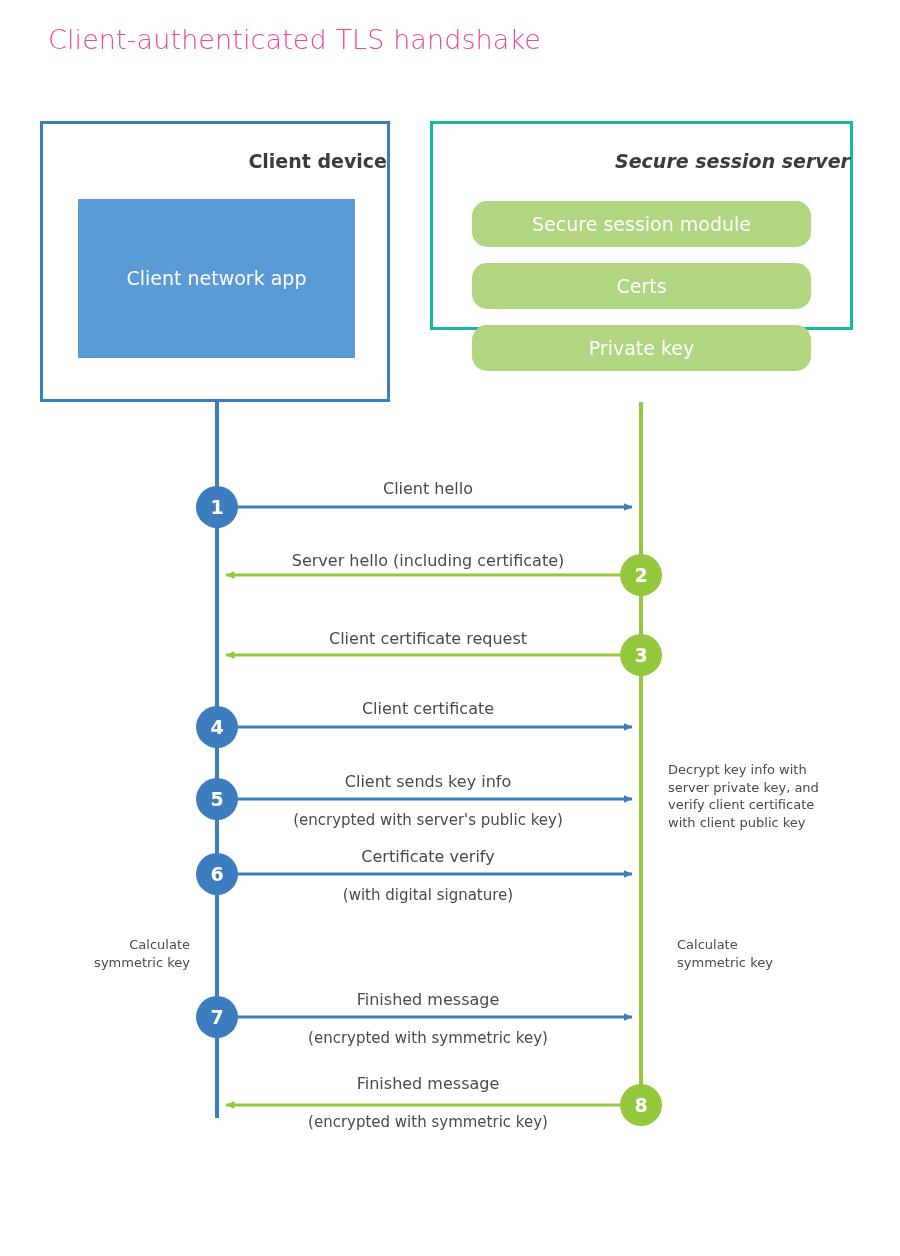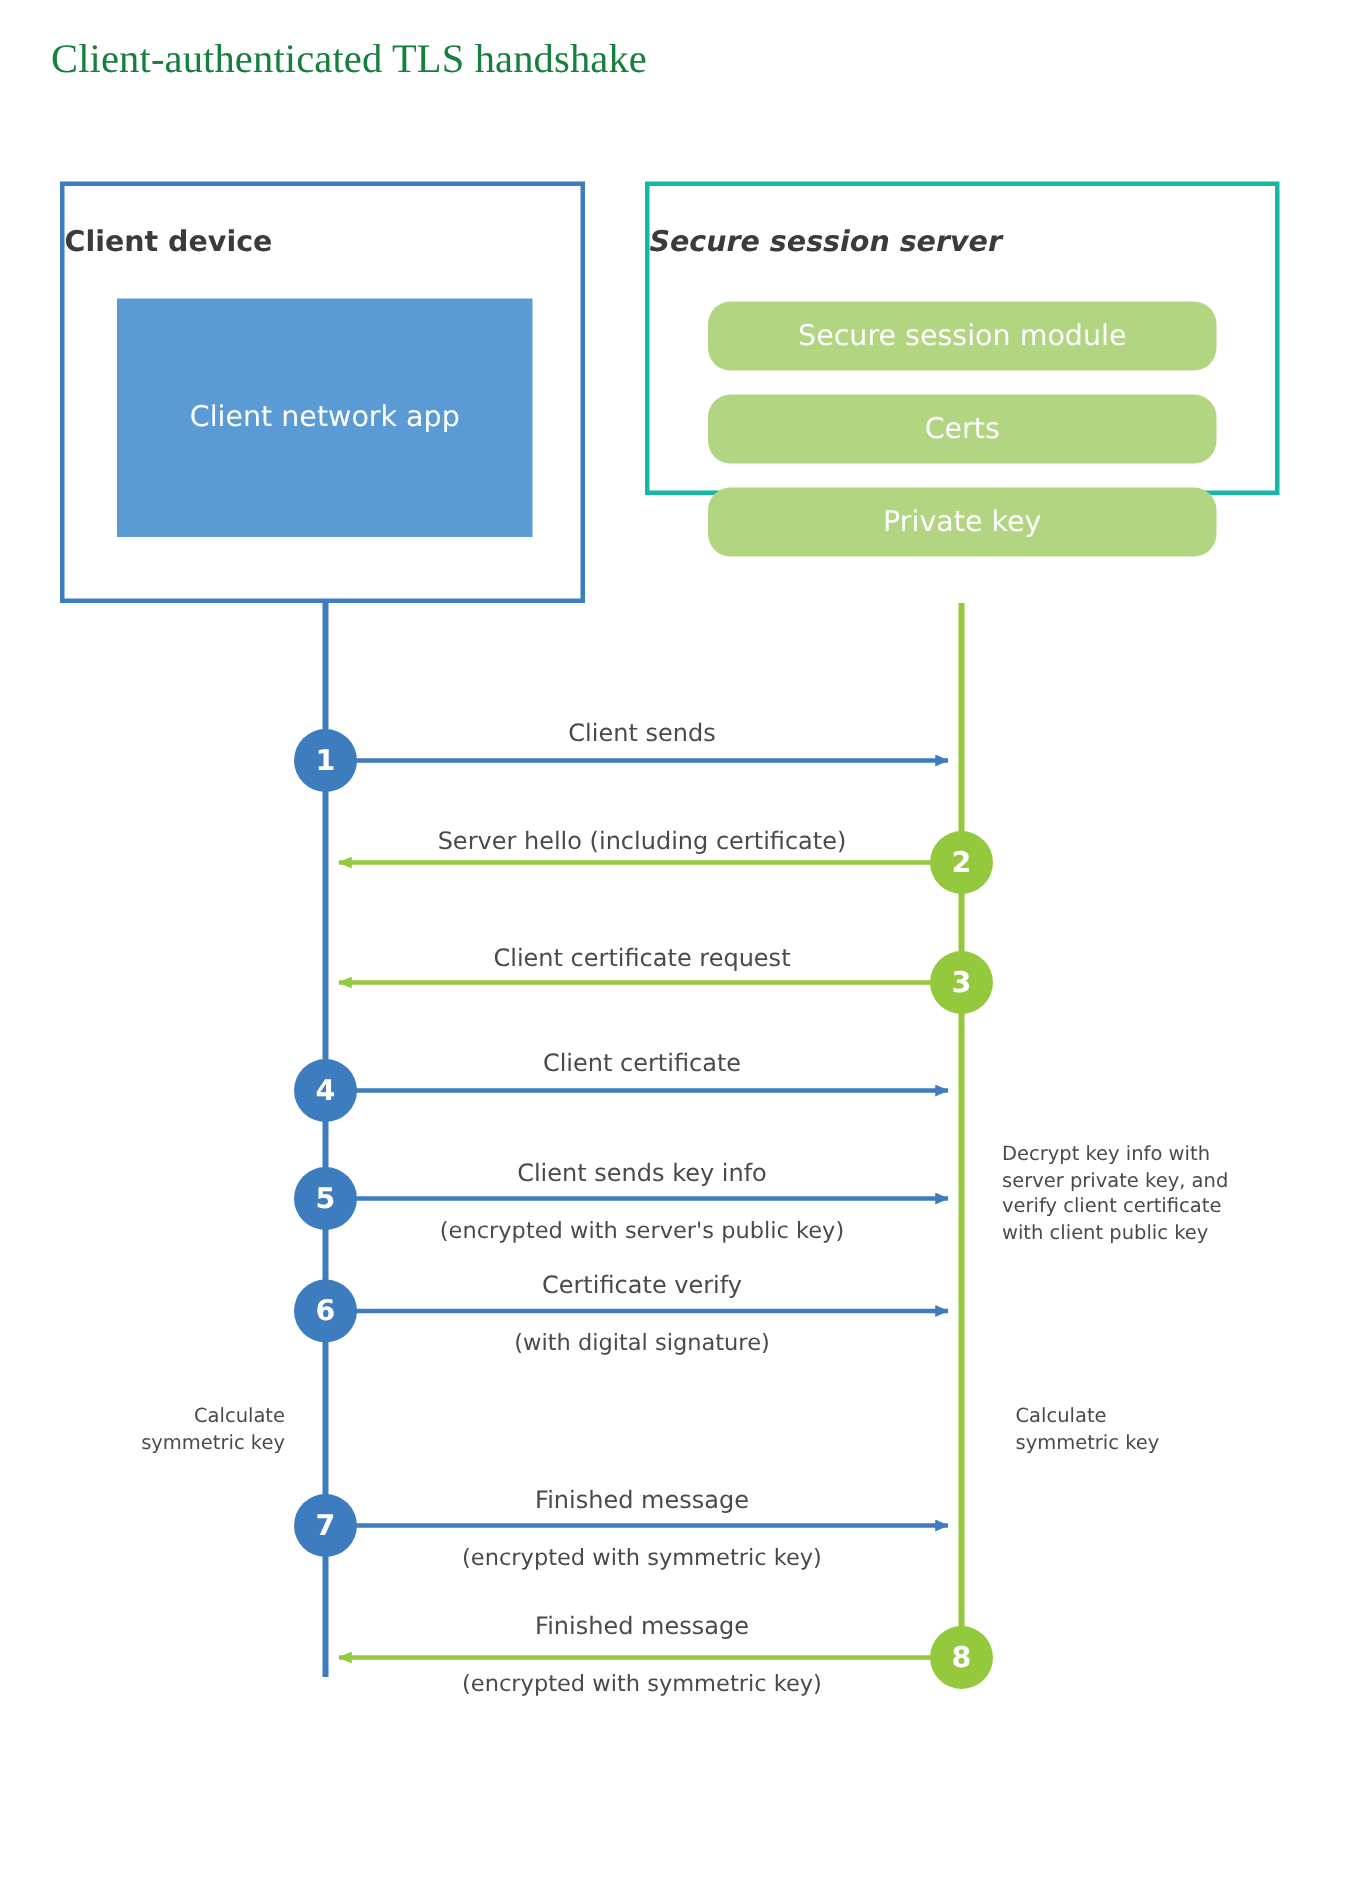--- a/index.html
+++ b/index.html
@@ -23,28 +23,27 @@
   #diagram-svg {
     position: absolute;
     left: 0; top: 0;
     width: 900px;
     height: 1256px;
   }
 
   
   .page-title {
     position: absolute;
-    left: 34px;
+    left: 48px;
     top: 24px;
     font-size: 27px;
     font-weight: 300;
-    color: #15803d;
+    color: #ec4899;
     letter-spacing: 0.1px;
     white-space: nowrap;
-    font-family: Liberation Serif, serif;
   }
 
   
   .actor-box {
     position: absolute;
     box-sizing: border-box;
     background: #ffffff;
   }
   .actor-box.client {
     left: 40px;
@@ -59,21 +58,21 @@
     width: 423px;
     height: 209px;
     border: 3px solid #14b8a6;
     font-style: italic;
   }
   .actor-title {
     position: absolute;
     left: 0;
     right: 0;
     top: 26px;
-    text-align: left;
+    text-align: right;
     font-size: 19px;
     font-weight: bold;
     color: #3b3b3d;
   }
 
   
   .comp {
     position: absolute;
     display: flex;
     align-items: center;
@@ -221,21 +220,21 @@
   <div class="step-circle client-side" style="left:196px; top:853px;">
     <span>6</span>
   </div>
   <div class="step-circle client-side" style="left:196px; top:996px;">
     <span>7</span>
   </div>
   <div class="step-circle server-side" style="left:620px; top:1084px;">
     <span>8</span>
   </div>
 
-  <div class="msg-label" style="left:428px; top:479px;">Client sends</div>
+  <div class="msg-label" style="left:428px; top:479px;">Client hello</div>
 
   <div class="msg-label" style="left:428px; top:551px;">Server hello (including certificate)</div>
 
   <div class="msg-label" style="left:428px; top:629px;">Client certificate request</div>
 
   <div class="msg-label" style="left:428px; top:699px;">Client certificate</div>
 
   <div class="msg-label" style="left:428px; top:772px;">Client sends key info</div>
   <div class="msg-sub" style="left:428px; top:811px;">(encrypted with server's public key)</div>
 

